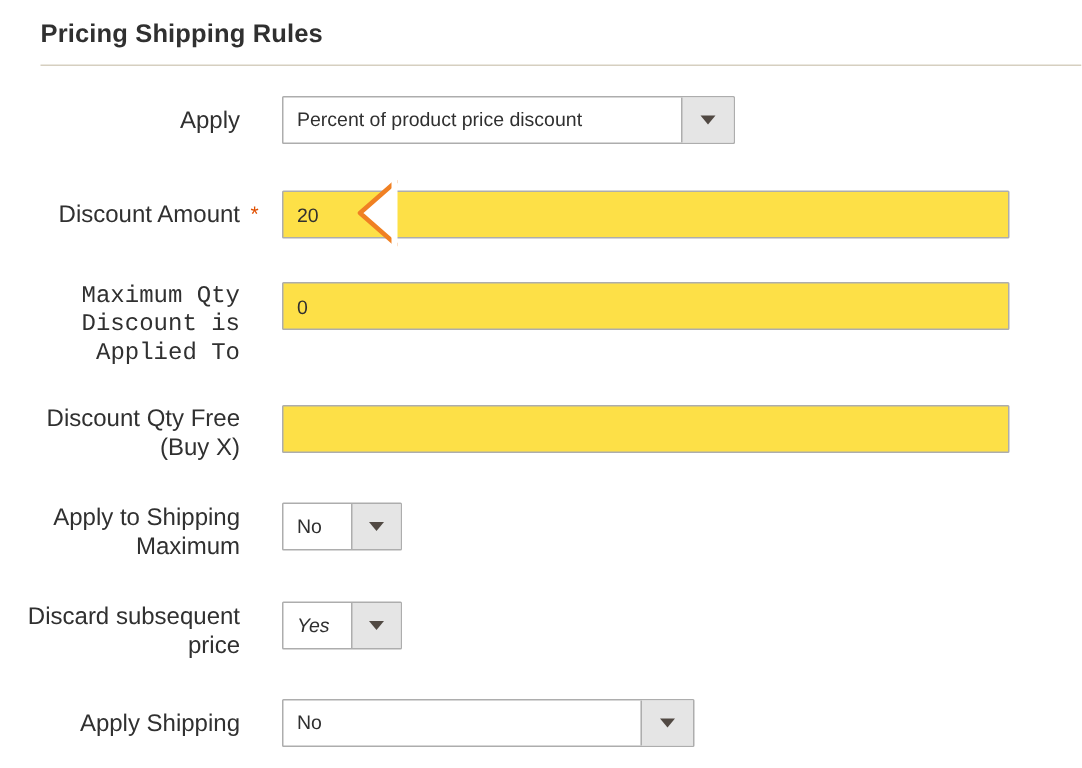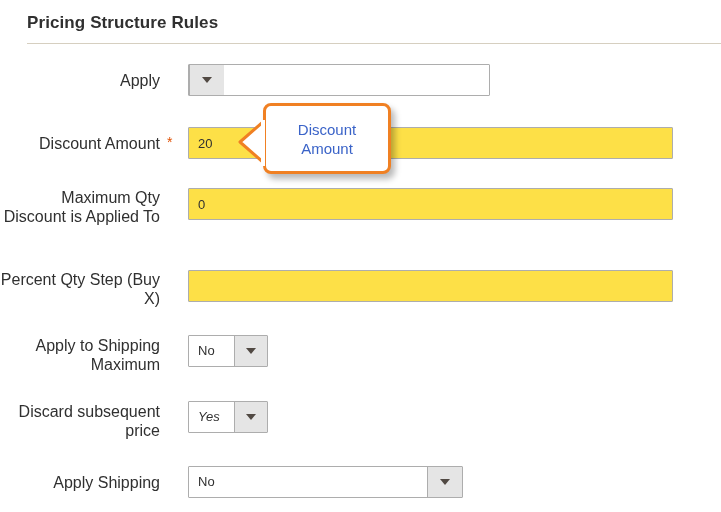--- a/index.html
+++ b/index.html
@@ -168,48 +168,49 @@
     z-index: 31;
   }
   .callout-arrow-outer svg { display: block; }
 </style>
 </head>
 <body>
 
 <div class="page">
 
   <div class="section-header">
-    <div class="section-title">Pricing Structure Rules</div>
+    <div class="section-title">Pricing Shipping Rules</div>
   </div>
   <div class="section-rule"></div>
 
   <div class="form">
 
     <div class="row" style="top:70px;">
       <div class="label" style="top:1px;">Apply</div>
       <div class="sel w-apply" style="top:-6px;">
+        <div class="sel-val">Percent of product price discount</div>
         <div class="sel-btn">
           <span class="caret"></span>
         </div>
       </div>
     </div>
 
     <div class="row" style="top:133px;">
       <div class="label" style="top:1px;">Discount Amount</div>
       <div class="req-star" style="top:0px;">*</div>
       <input class="txt wide" type="text" style="top: -6px;" value="20">
     </div>
 
     <div class="row" style="top:188px;">
-      <div class="label" style="top:0px; line-height:19px;">Maximum Qty Discount is Applied To</div>
+      <div class="label" style="top:0px; line-height:19px;font-family:Liberation Mono, monospace;">Maximum Qty Discount is Applied To</div>
       <input class="txt wide" type="text" style="top: 0px;" value="0">
     </div>
 
     <div class="row" style="top:270px;">
-      <div class="label" style="top:0px;">Percent Qty Step (Buy X)</div>
+      <div class="label" style="top:0px;">Discount Qty Free (Buy X)</div>
       <input class="txt wide" type="text" style="top: 0px;" value="">
     </div>
 
     <div class="row" style="top:336px;">
       <div class="label" style="top:0px;">Apply to Shipping Maximum</div>
       <div class="sel w-small" style="top:-1px;">
         <div class="sel-val">No</div>
         <div class="sel-btn">
           <span class="caret"></span>
         </div>
@@ -237,18 +238,14 @@
     </div>
 
   </div>
 
   <div class="callout-arrow-outer">
     <svg width="28" height="46" viewBox="0 0 28 46">
       <path d="M27 1 L3 22 L27 43" fill="#ffffff" stroke="#f08023" stroke-width="3" stroke-linejoin="round" stroke-linecap="round"></path>
       <rect x="24" y="0" width="6" height="46" fill="#ffffff"></rect>
     </svg>
   </div>
-  <div class="callout">
-    <div class="callout-text">Discount
-Amount</div>
-  </div>
 
 </div>
 
 </body></html>

